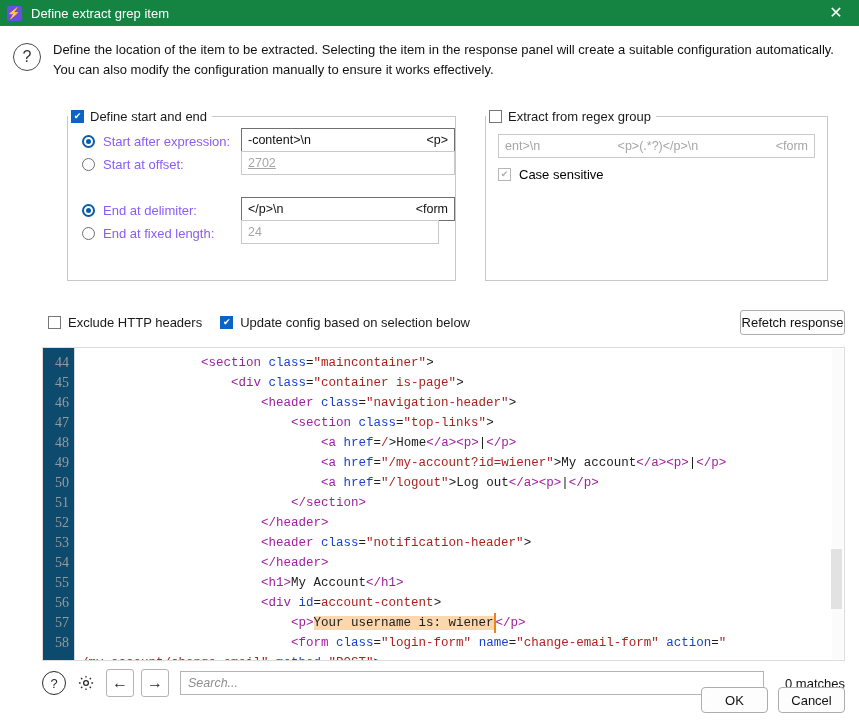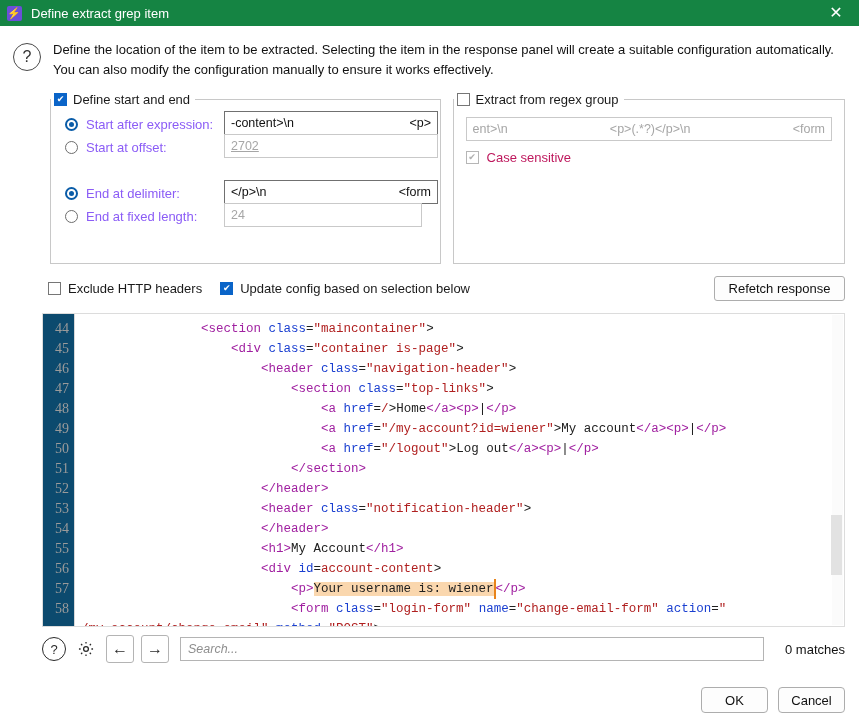--- a/index.html
+++ b/index.html
@@ -32,21 +32,21 @@
   .intro{display:flex;padding:14px 14px 0 13px;}
   .help-circle{
     width:26px;height:26px;border:1.4px solid #4a4a4a;border-radius:50%;
     display:flex;align-items:center;justify-content:center;
     font-size:16px;color:#333;flex:none;margin-top:3px;
   }
   .intro-text{margin-left:12px;line-height:1.55;font-size:13px;color:#111;max-width:800px;}
   
   .panels{display:flex;padding:12px 14px 0 50px;gap:0;}
   fieldset{
-    border:1px solid #c8c8c8;margin:0;padding:0;
+    border:1px solid #c8c8c8;margin:17px;padding:0;
     position:relative;background:transparent;
   }
   legend{padding:0 5px 0 3px;display:flex;align-items:center;gap:6px;font-size:13px;}
   .fs-left{width:394px;height:170px;}
   .fs-right{width:396px;height:170px;margin-left:12px;}
   
   .cb{
     width:13px;height:13px;border:1px solid #767676;background:#fff;
     display:inline-flex;align-items:center;justify-content:center;
     font-size:10px;line-height:1;flex:none;box-sizing:border-box;
@@ -72,21 +72,21 @@
   .tf.ghost{border-color:#c9c9c9;color:#a6a6a6;}
   .tf .r{margin-left:10px;}
   
   .midrow{display:flex;align-items:center;padding:12px 14px 0 48px;}
   .midrow .grp{display:flex;align-items:center;gap:7px;margin-right:18px;}
   .btn{
     border:1px solid #adadad;border-radius:3px;background:#fdfdfd;
     font-size:13px;color:#111;display:inline-flex;align-items:center;justify-content:center;
     box-sizing:border-box;cursor:default;
   }
-  .refetch{width:131px;height:25px;margin-left:auto;}
+  .refetch{width:105px;height:25px;margin-left:auto;}
   
   .codewrap{
     margin:12px 14px 0 42px;border:1px solid #dcdcdc;background:#fff;
     height:312px;position:relative;overflow:hidden;display:flex;
   }
   .gutter{
     width:32px;flex:none;background:#0c4a6e;border-right:1px solid #d8d8d8;
     font-family:Liberation Serif, serif;font-size:14px;color:#9a9a9a;
     text-align:right;padding:5px 5px 0 0;box-sizing:border-box;line-height:20px;
   }
@@ -195,21 +195,21 @@
     </legend>
 
     <div style="padding:10px 12px 0 12px;">
       <div class="tf ghost" style="width:100%;box-sizing:border-box;gap:35px;">
         <span>еnt&gt;\n</span>
         <span>&lt;p&gt;(.*?)&lt;/p&gt;\n</span>
         <span>&lt;form</span>
       </div>
       <div class="row" style="margin-top:9px;">
         <span class="cb disabled-checked"></span>
-        <span class="opt-label" style="color:#be185d;">Case sensitive</span>
+        <span class="opt-label" style="color:#000000;">Case sensitive</span>
       </div>
     </div>
   </fieldset>
 </div>
 
 <div class="midrow">
   <div class="grp">
     <span class="cb"></span>
     <span>Exclude HTTP headers</span>
   </div>

